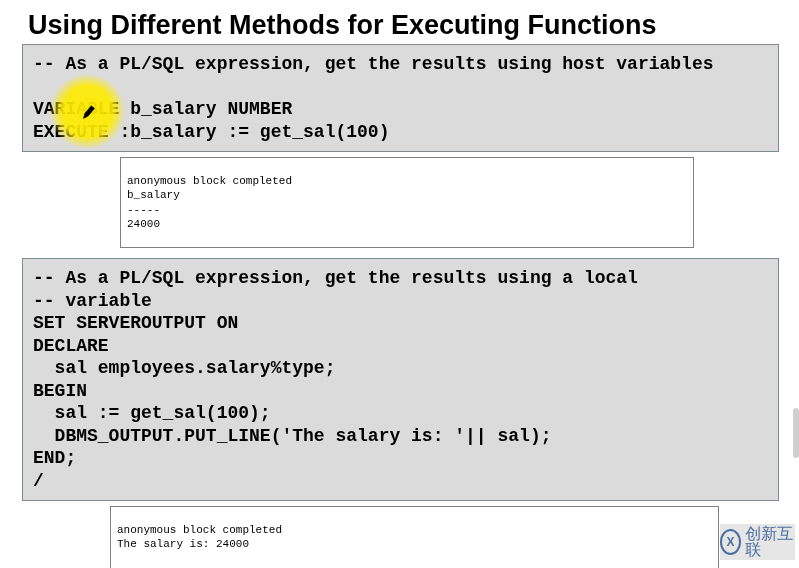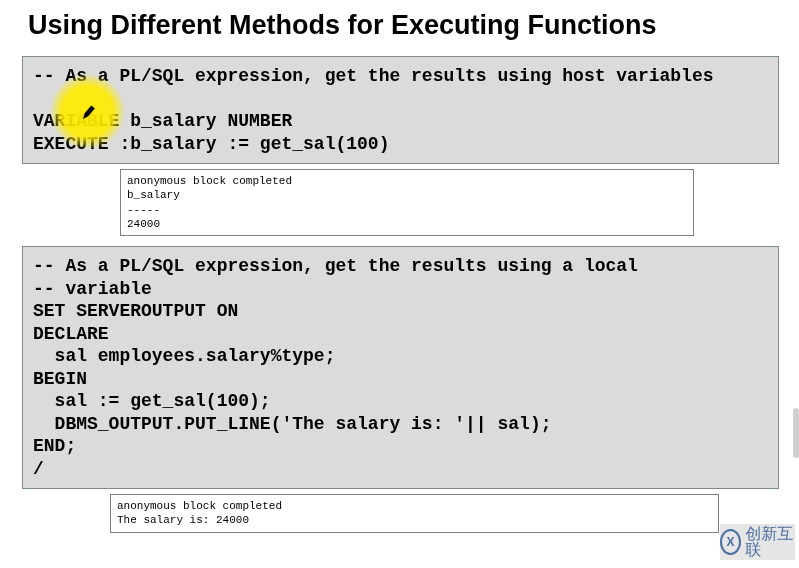--- a/index.html
+++ b/index.html
@@ -9,41 +9,41 @@
       font-family: Arial, sans-serif;
       width: 799px;
       height: 568px;
       position: relative;
       overflow: hidden;
     }
     .title {
       font-size: 27px;
       font-weight: bold;
       color: #000;
-      margin: 10px 0 15px 28px;
+      margin: 10px 0 3px 28px;
     }
     .code-box {
       background: #dbdbdb;
       border: 1px solid #7e8b8e;
       margin: 0 20px 5px 22px;
       padding: 8px 10px;
       font-family: "Courier New", monospace;
       font-size: 18px;
       font-weight: bold;
       color: #000;
       line-height: 1.25;
       white-space: pre;
       position: relative;
     }
     .output-box {
       background: #ffffff;
       border: 1px solid #808080;
       margin: 5px 0 10px 120px;
       width: 560px;
-      padding: 4px 6px;
+      padding: 16px 6px;
       font-family: "Courier New", monospace;
       font-size: 11px;
       color: #000;
       line-height: 1.3;
       white-space: pre;
     }
     .output-box.second {
       width: 595px;
       margin-left: 110px;
     }

